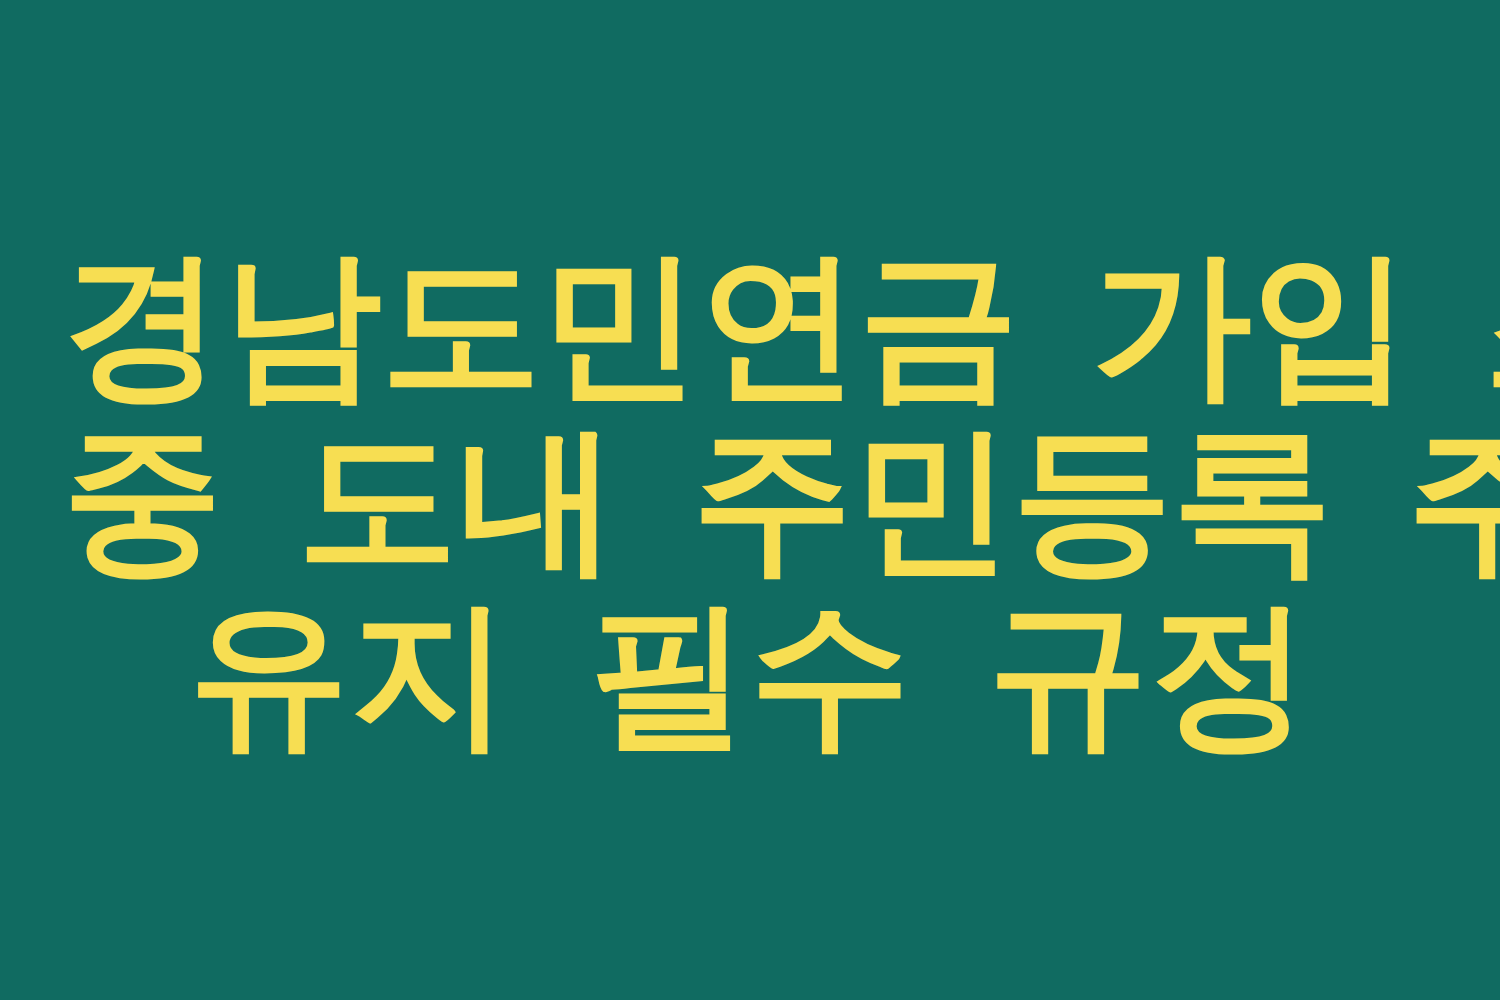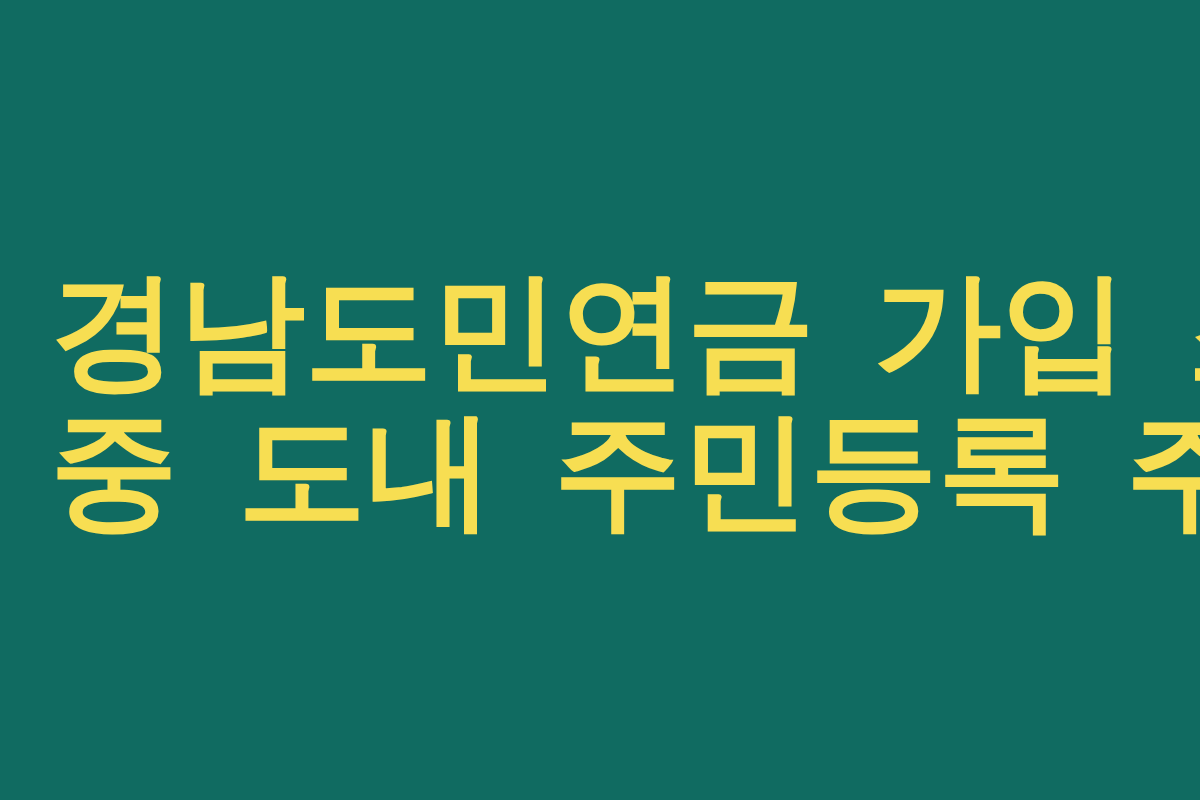--- a/index.html
+++ b/index.html
@@ -60,16 +60,17 @@
 <body>
 
 <div class="thumbnail-card" style="background: rgb(16, 107, 97); width: 1200px; height: 800px;">
 
   <h1 class="headline" style="color: rgb(247, 222, 82); text-align: center;">
 
     <span class="headline-line line-1">경남도민연금 가입 조건</span>
 
     <span class="headline-line line-2">중 도내 주민등록 주소</span>
 
+    <span class="headline-line line-3">유지 필수 규정</span>
 
   </h1>
 
 </div>
 
 </body></html>

